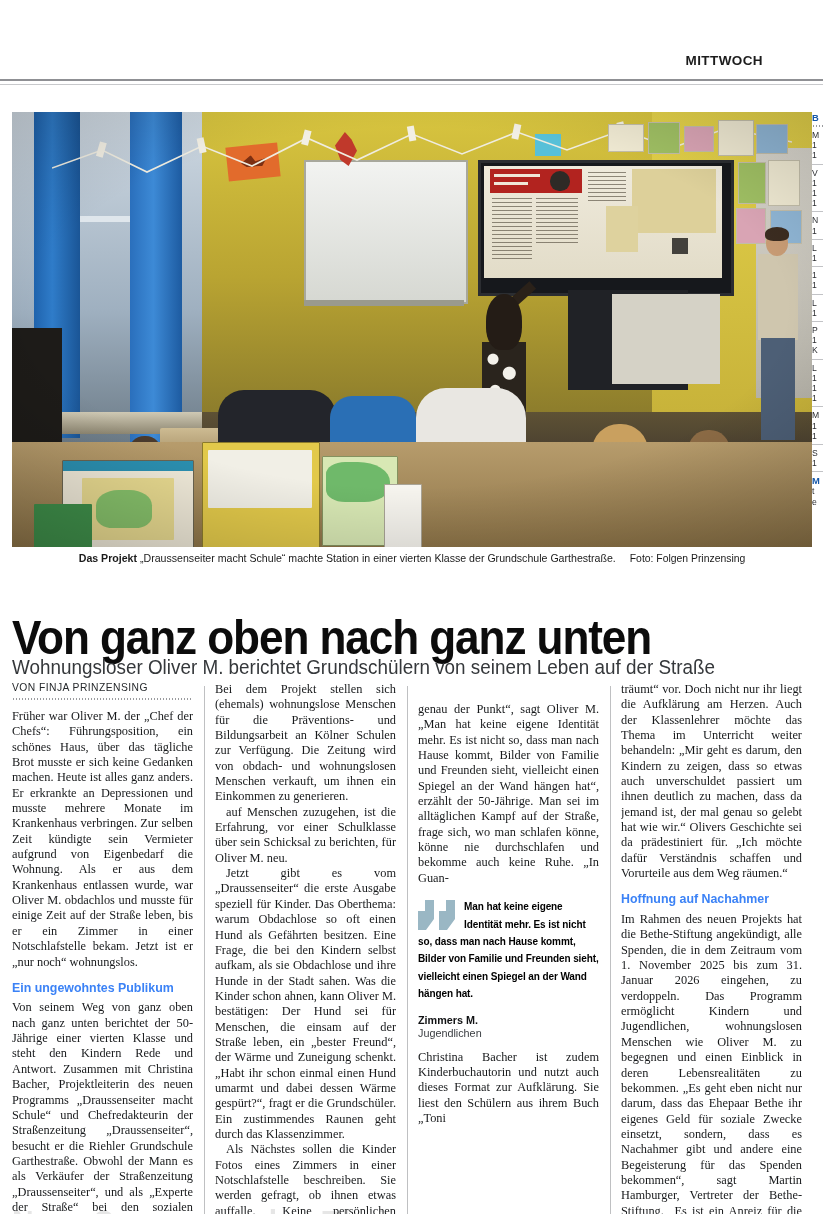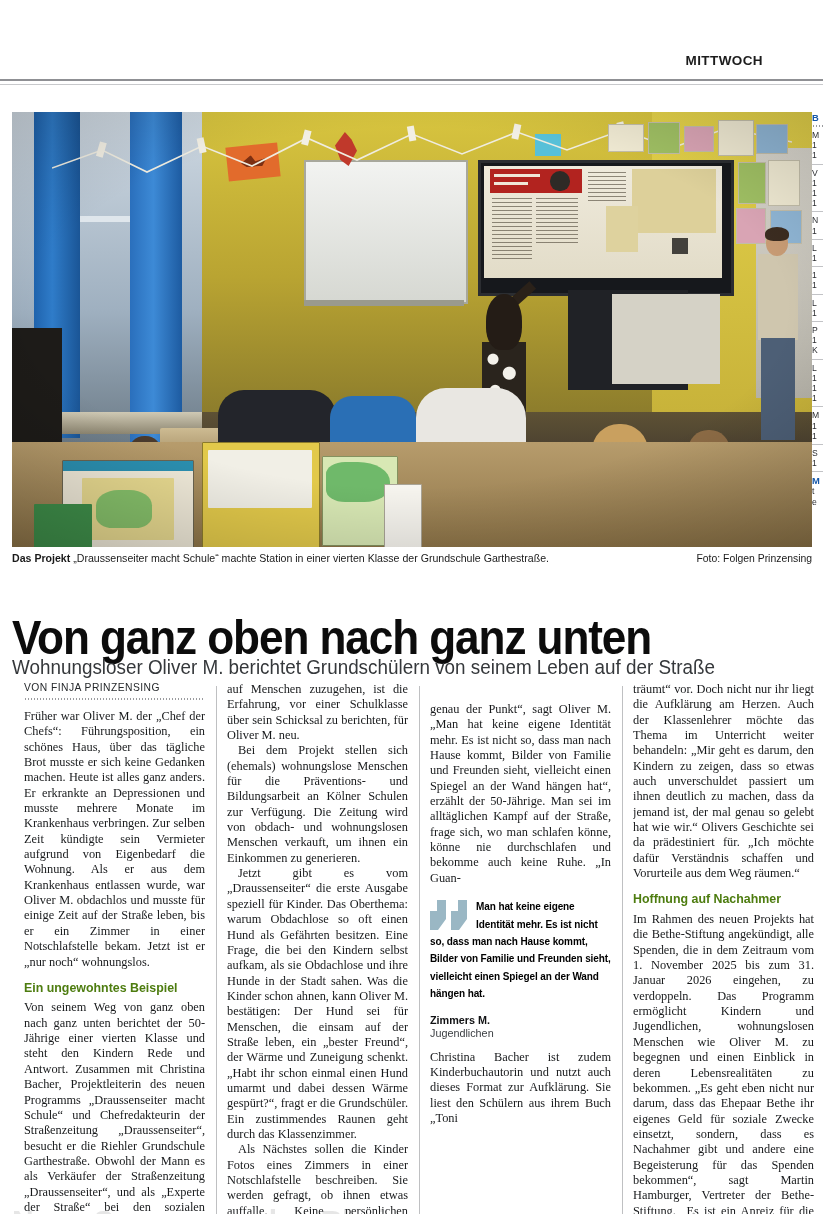--- a/index.html
+++ b/index.html
@@ -320,21 +320,21 @@
   .caption {
     position: absolute;
     left: 12px;
     top: 552px;
     width: 800px;
     font-family: "Liberation Sans", sans-serif;
     font-size: 10.6px;
     line-height: 13px;
     color: #1a1a1a;
     display: flex;
-    justify-content: space-between;
+    justify-content: center;
     align-items: baseline;
   }
   .caption-text b { font-weight: 700; }
   .caption-credit {
     font-size: 10.4px;
     white-space: nowrap;
     padding-left: 14px;
   }
 
   
@@ -362,21 +362,21 @@
     font-size: 20.5px;
     line-height: 24px;
     color: #35383b;
     transform: scaleX(0.92);
     transform-origin: left top;
   }
 
   
   .cols {
     position: absolute;
-    left: 24px;
+    left: 12px;
     top: 682px;
     width: 800px;
     height: 532px;
   }
   .col {
     position: absolute;
     top: 0;
     width: 181px;
     height: 532px;
     overflow: hidden;
@@ -420,21 +420,21 @@
     color: #17191b;
     hyphens: manual;
   }
   p.body + p.body { text-indent: 11px; }
   h3.subhead {
     margin: 11px 0 5px 0;
     font-family: "Liberation Sans", sans-serif;
     font-weight: 700;
     font-size: 12.4px;
     line-height: 14.6px;
-    color: #4d7c0f;
+    color: #3b82f6;
   }
 
   
   .pullquote {
     margin: 12px 0 10px 0;
     position: relative;
   }
   .pq-mark {
     float: left;
     width: 40px;
@@ -652,27 +652,27 @@
 
 <div class="cols">
   <div class="col-sep sep1"></div>
   <div class="col-sep sep2"></div>
   <div class="col-sep sep3"></div>
 
   <div class="col col1">
     <div class="byline">VON FINJA PRINZENSING</div>
     <div class="dotrule"></div>
     <p class="body">Früher war Oliver M. der „Chef der Chefs“: Führungsposition, ein schönes Haus, über das tägliche Brot musste er sich keine Gedanken machen. Heute ist alles ganz anders. Er erkrankte an Depressionen und musste mehrere Monate im Krankenhaus verbringen. Zur selben Zeit kündigte sein Vermieter aufgrund von Eigenbedarf die Wohnung. Als er aus dem Krankenhaus entlassen wurde, war Oliver M. obdachlos und musste für einige Zeit auf der Straße leben, bis er ein Zimmer in einer Notschlafstelle bekam. Jetzt ist er „nur noch“ wohnungslos.</p>
-    <h3 class="subhead">Ein ungewohntes Beispiel</h3>
+    <h3 class="subhead">Ein ungewohntes Publikum</h3>
     <p class="body" style="text-indent:0">Von seinem Weg von ganz oben nach ganz unten berichtet der 50-Jährige einer vierten Klasse und steht den Kindern Rede und Antwort. Zusammen mit Christina Bacher, Projektleiterin des neuen Programms „Draussenseiter macht Schule“ und Chefredakteurin der Straßenzeitung „Draussenseiter“, besucht er die Riehler Grundschule Garthestraße. Obwohl der Mann es als Verkäufer der Straßenzeitung „Draussenseiter“, und als „Experte der Straße“ bei den sozialen Stadtrundgängen der „Oase“ durchaus gewohnt ist,</p>
   </div>
 
   <div class="col col2">
+    <p class="body">Bei dem Projekt stellen sich (ehemals) wohnungslose Menschen für die Präventions- und Bildungsarbeit an Kölner Schulen zur Verfügung. Die Zeitung wird von obdach- und wohnungslosen Menschen verkauft, um ihnen ein Einkommen zu generieren.</p>
     <p class="body">auf Menschen zuzugehen, ist die Erfahrung, vor einer Schulklasse über sein Schicksal zu berichten, für Oliver M. neu.</p>
-    <p class="body">Bei dem Projekt stellen sich (ehemals) wohnungslose Menschen für die Präventions- und Bildungsarbeit an Kölner Schulen zur Verfügung. Die Zeitung wird von obdach- und wohnungslosen Menschen verkauft, um ihnen ein Einkommen zu generieren.</p>
     <p class="body">Jetzt gibt es vom „Draussenseiter“ die erste Ausgabe speziell für Kinder. Das Oberthema: warum Obdachlose so oft einen Hund als Gefährten besitzen. Eine Frage, die bei den Kindern selbst aufkam, als sie Obdachlose und ihre Hunde in der Stadt sahen. Was die Kinder schon ahnen, kann Oliver M. bestätigen: Der Hund sei für Menschen, die einsam auf der Straße leben, ein „bester Freund“, der Wärme und Zuneigung schenkt. „Habt ihr schon einmal einen Hund umarmt und dabei dessen Wärme gespürt?“, fragt er die Grundschüler. Ein zustimmendes Raunen geht durch das Klassenzimmer.</p>
     <p class="body">Als Nächstes sollen die Kinder Fotos eines Zimmers in einer Notschlafstelle beschreiben. Sie werden gefragt, ob ihnen etwas auffalle. „Keine persönlichen Gegenstände, kein Schreibtisch und keine Fotos an der Wand“, stellen sie fest. „Das ist</p>
   </div>
 
   <div class="col col3">
     <p class="body">genau der Punkt“, sagt Oliver M. „Man hat keine eigene Identität mehr. Es ist nicht so, dass man nach Hause kommt, Bilder von Familie und Freunden sieht, vielleicht einen Spiegel an der Wand hängen hat“, erzählt der 50-Jährige. Man sei im alltäglichen Kampf auf der Straße, frage sich, wo man schlafen könne, könne nie durchschlafen und bekomme auch keine Ruhe. „In Guan-</p>
 
     <div class="pullquote">
       <svg class="pq-mark" viewBox="0 0 40 30">
         <path d="M0 0 H16 V19 L8 30 H0 V11 H7 V0 Z" fill="#9ab7c4"></path>

